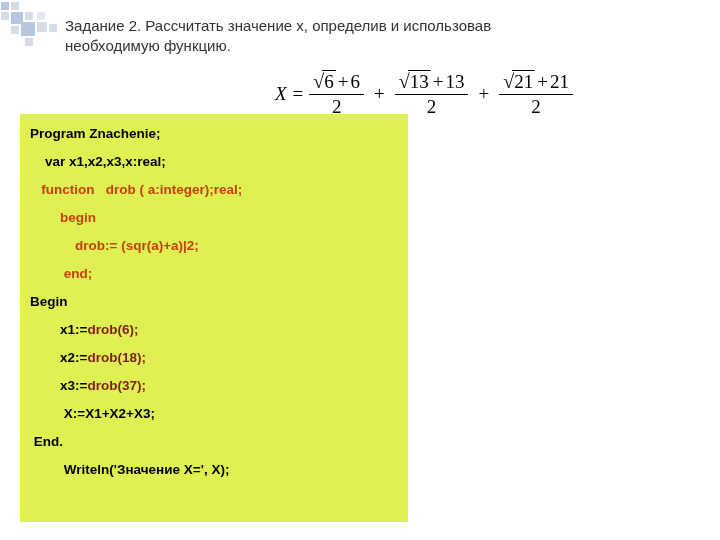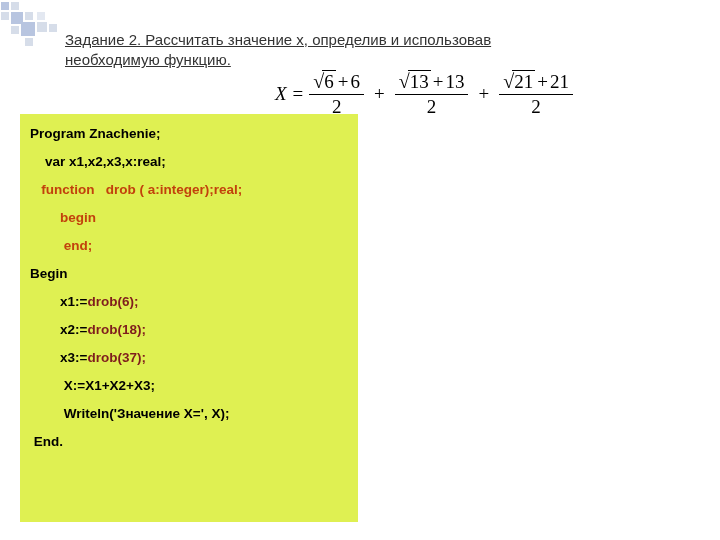--- a/index.html
+++ b/index.html
@@ -17,27 +17,26 @@
     left: 0;
     width: 70px;
     height: 50px;
   }
   .sq {
     position: absolute;
     background: #b8c5e0;
   }
   .task {
     position: absolute;
-    top: 30px;
+    top: 16px;
     left: 65px;
     width: 600px;
     font-size: 15px;
     color: #333;
     line-height: 1.35;
-    text-decoration: underline;
   }
   .formula {
     position: absolute;
     top: 70px;
     left: 275px;
     font-family: 'Times New Roman', serif;
     font-style: italic;
     font-size: 19px;
     color: #000;
     display: flex;
@@ -72,21 +71,21 @@
   }
   .sqrt-body {
     border-top: 1.2px solid #000;
     padding: 0 2px;
   }
   .plus { font-style: normal; margin: 0 4px; }
   .code-box {
     position: absolute;
     top: 114px;
     left: 20px;
-    width: 338px;
+    width: 388px;
     height: 408px;
     background: #dff052;
     padding: 12px 10px;
   }
   .code-line {
     font-family: Arial, sans-serif;
     font-weight: bold;
     font-size: 13.5px;
     color: #000;
     margin-bottom: 13px;
@@ -155,21 +154,22 @@
     </span>
     <span class="den">2</span>
   </span>
 </div>
 
 <div class="code-box">
   <div class="code-line">Program Znachenie;</div>
   <div class="code-line">    var x1,x2,x3,x:real;</div>
   <div class="code-line"><span>   </span><span class="green">function   drob ( a:integer);real;</span></div>
   <div class="code-line green">        begin</div>
+  <div class="code-line green">            drob:= (sqr(a)+a)|2;</div>
   <div class="code-line green">         end;</div>
   <div class="code-line">Begin</div>
   <div class="code-line"><span>        x1:=</span><span class="red">drob(6);</span></div>
   <div class="code-line"><span>        x2:=</span><span class="red">drob(18);</span></div>
   <div class="code-line"><span>        x3:=</span><span class="red">drob(37);</span></div>
   <div class="code-line">         X:=X1+X2+X3;</div>
+  <div class="code-line"> End.</div>
   <div class="code-line">         Writeln('Значение Х=', X);</div>
-  <div class="code-line"> End.</div>
 </div>
 
 </body></html>

